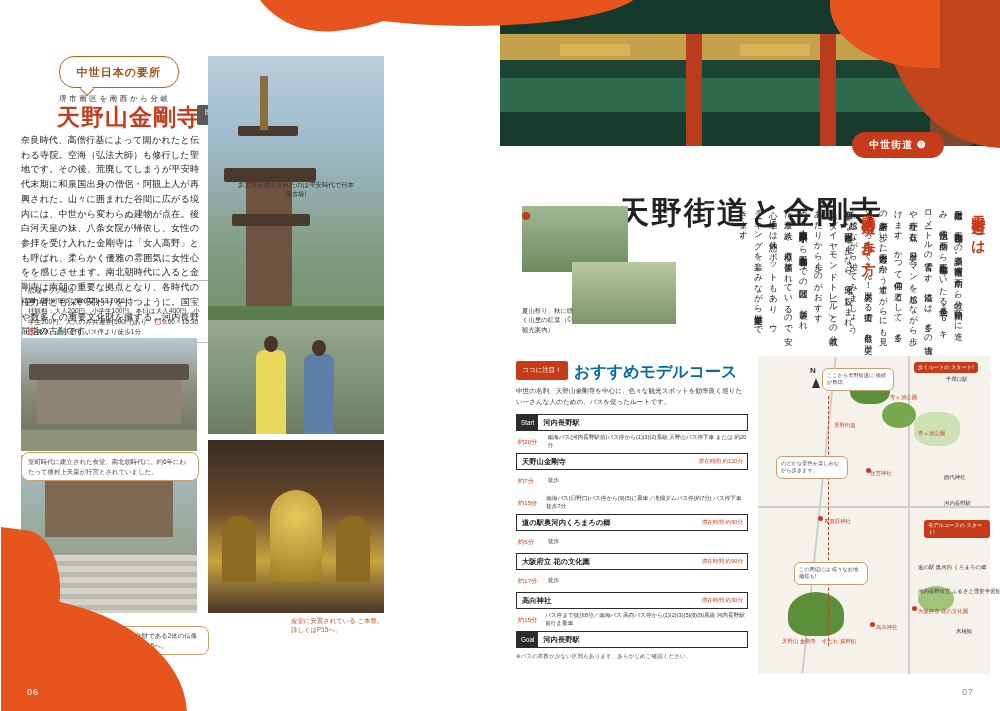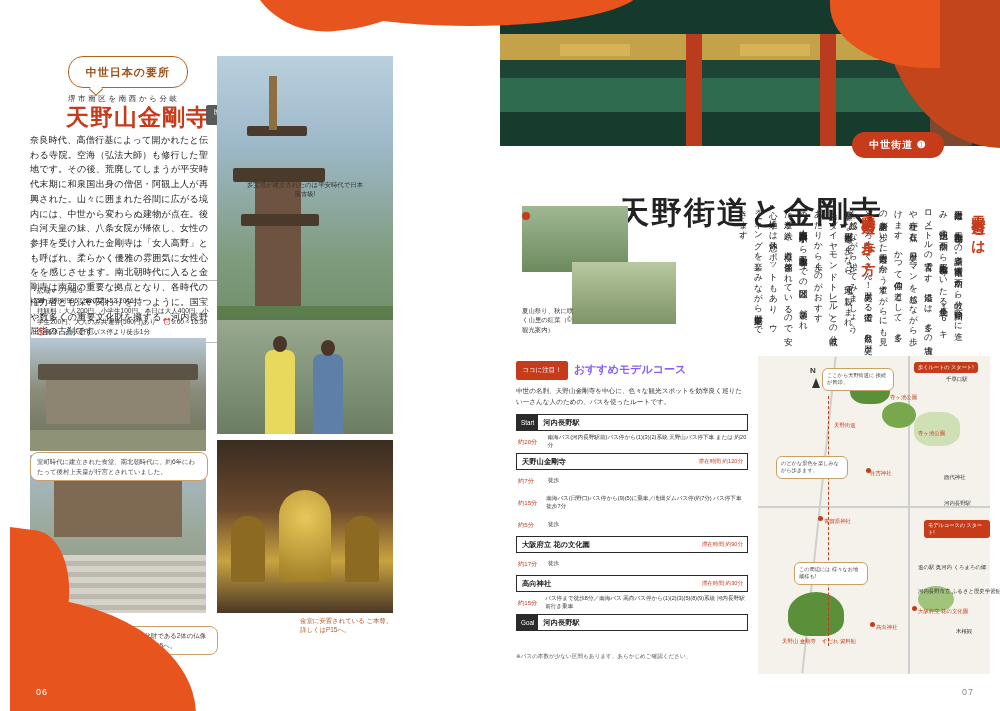--- a/index.html
+++ b/index.html
@@ -39,21 +39,21 @@
     position:absolute;right:60px;top:-2px;width:110px;height:70px;
     background:#e8541e;border-radius:0 0 0 90%;
   }
 
   
   .pageno{position:absolute;bottom:14px;font-size:9px;color:#fff;letter-spacing:1px;text-align:right;}
   .pageno.left{left:26px;color:#fff;}
   .pageno.right{right:26px;color:#888;}
 
   
-  .left-page{position:absolute;left:10px;top:0;width:500px;height:711px;overflow:hidden;padding-left:20px;}
+  .left-page{position:absolute;left:1px;top:0;width:500px;height:711px;overflow:hidden;padding-left:20px;}
 
   .speech-badge{
     position:absolute;left:58px;top:56px;width:118px;height:30px;
     border:1.6px solid #b5621c;border-radius:15px;
     background:#fff;color:#9d4c12;font-size:11px;font-weight:bold;
     display:flex;align-items:center;justify-content:center;letter-spacing:1px;
   }
   .speech-badge:after{
     content:"";position:absolute;left:22px;bottom:-7px;width:9px;height:9px;
     background:#fff;border-right:1.6px solid #b5621c;border-bottom:1.6px solid #b5621c;
@@ -134,21 +134,21 @@
     font-size:14px;font-weight:bold;color:#c63c1b;letter-spacing:2px;
   }
 
   .mini-photo{position:absolute;background:#b9c6a8;}
   .course-ribbon{
     position:absolute;left:16px;top:361px;width:52px;height:19px;background:#c63c1b;
     color:#fff;font-size:6.5px;display:flex;align-items:center;justify-content:center;
     border-radius:2px;
   }
   .course-title{
-    position:absolute;left:74px;top:362px;font-size:11px;font-weight:bold;color:#8b5cf6;
+    position:absolute;left:74px;top:362px;font-size:16px;font-weight:bold;color:#0369a1;
   }
   .course-lead{
     position:absolute;left:16px;top:386px;width:232px;font-size:6.6px;line-height:1.6;color:#333;
   }
 
   .ct{position:absolute;left:16px;top:414px;width:232px;font-size:7px;color:#222;}
   .ct .row{display:flex;align-items:stretch;border:1px solid #2b2b2b;margin-bottom:0;height:15px;}
   .ct .row .lbl{display:flex;align-items:center;padding:0 5px;font-weight:bold;font-size:7.3px;}
   .ct .row .st{background:#2b2b2b;color:#fff;font-size:6.3px;padding:0 4px;display:flex;align-items:center;}
   .ct .gap{display:flex;align-items:center;height:22px;padding-left:2px;gap:4px;}
@@ -290,20 +290,24 @@
             <div class="lbl">天野山金剛寺</div>
             <div style="margin-left: auto; font-size: 5.6px; color: rgb(198, 60, 27); display: flex; align-items: center; padding-right: 4px;">滞在時間 約120分</div>
           </div>
           <div class="gap">
             <div class="dur">約7分</div>
             <div class="txt">徒歩</div>
           </div>
           <div class="gap">
             <div class="dur">約15分</div>
             <div class="txt">南海バス(日野口)バス停から(9)(5)に乗車／滝畑ダムバス停(約7分) バス停下車 徒歩7分</div>
+          </div>
+          <div class="row">
+            <div class="lbl">道の駅奥河内くろまろの郷</div>
+            <div style="margin-left: auto; font-size: 5.6px; color: rgb(198, 60, 27); display: flex; align-items: center; padding-right: 4px;">滞在時間 約60分</div>
           </div>
           <div class="gap">
             <div class="dur">約5分</div>
             <div class="txt">徒歩</div>
           </div>
           <div class="row">
             <div class="lbl">大阪府立 花の文化園</div>
             <div style="margin-left: auto; font-size: 5.6px; color: rgb(198, 60, 27); display: flex; align-items: center; padding-right: 4px;">滞在時間 約90分</div>
           </div>
           <div class="gap">

